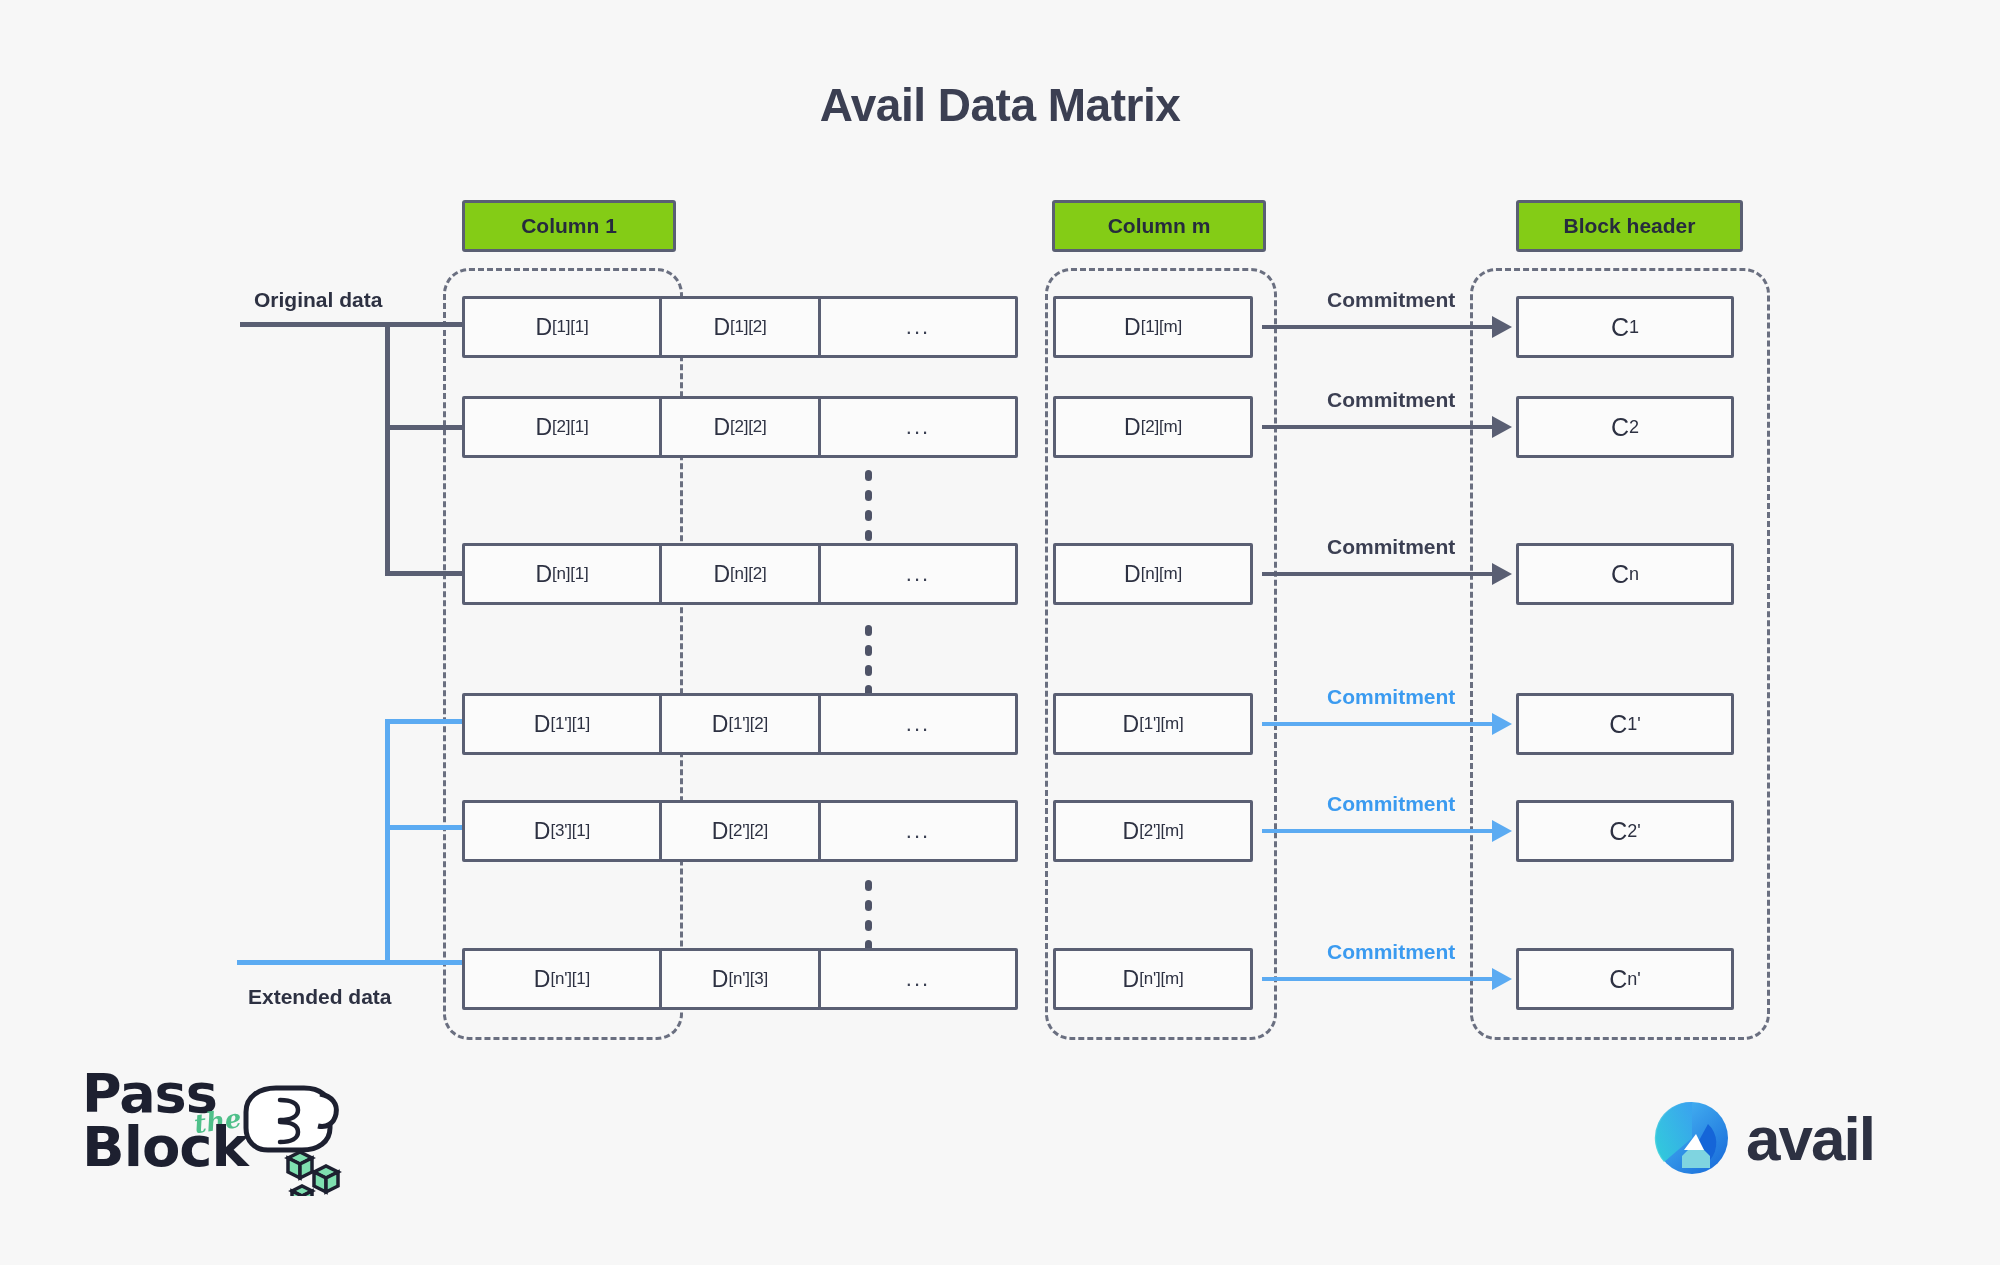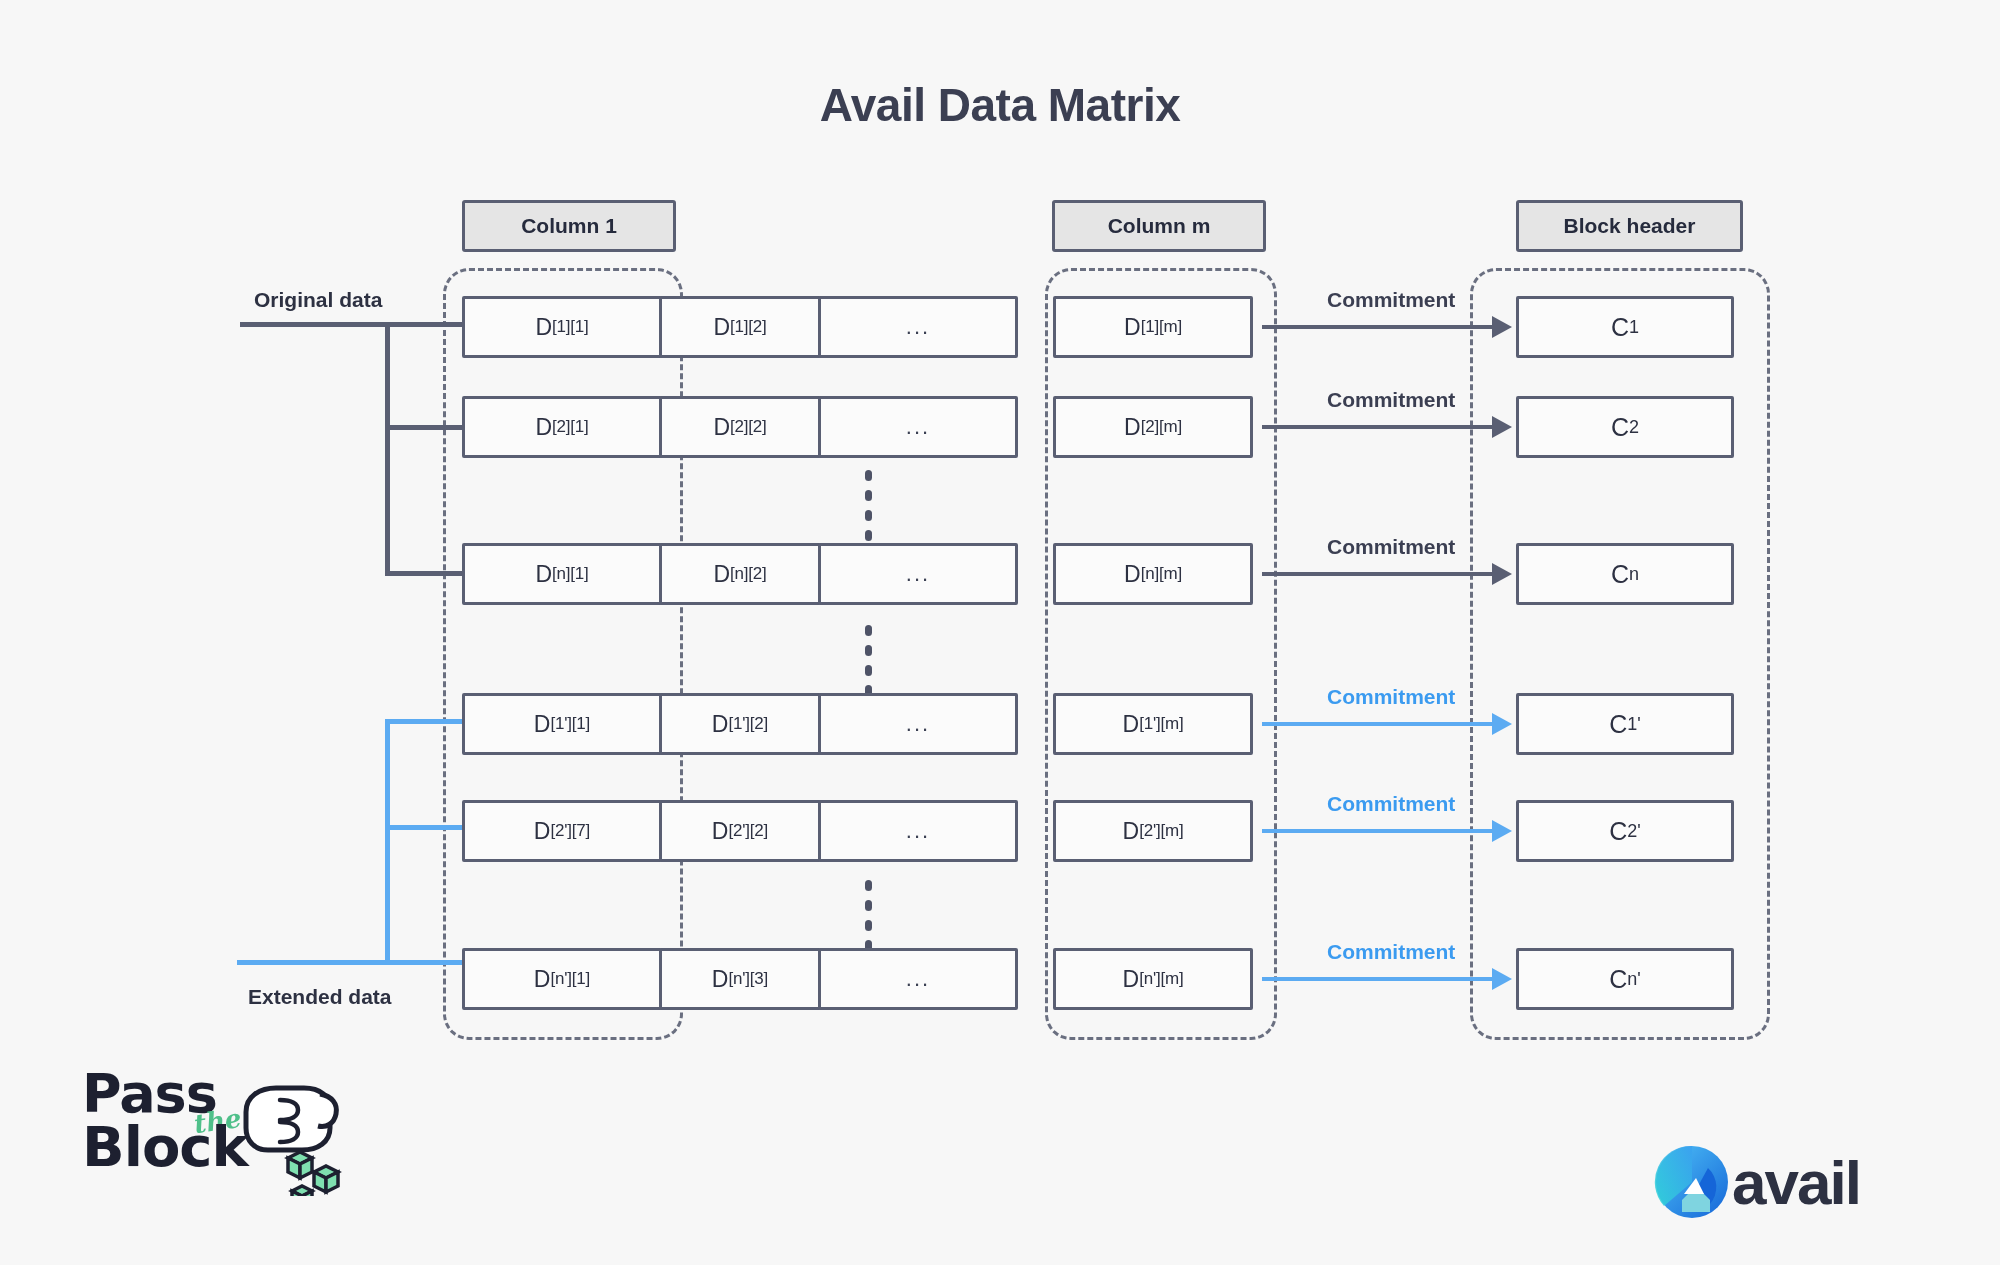--- a/index.html
+++ b/index.html
@@ -15,21 +15,21 @@
   .title {
     position: absolute; top: 78px; left: 0; width: 2000px;
     text-align: center;
     font-size: 46px; font-weight: 700; letter-spacing: -0.5px;
     color: #3b3f52;
   }
 
   
   .chip {
     position: absolute; height: 52px;
-    background: #e5e5e5;
+    background: #84cc16;
     border: 3px solid #5a5f73;
     border-radius: 3px;
     display: flex; align-items: center; justify-content: center;
     font-size: 21px; font-weight: 600; color: #262b3d;
   }
   #chip-col1 { left: 462px; top: 200px; width: 214px; }
   #chip-colm { left: 1052px; top: 200px; width: 214px; }
   #chip-blockheader { left: 1516px; top: 200px; width: 227px; }
 
   
@@ -123,21 +123,21 @@
   #ptb-block { position: absolute; left: 0; top: 52px; font-size: 56px; }
   #ptb-the {
     position: absolute; left: 112px; top: 44px;
     font-family: "DejaVu Serif", serif;
     font-style: italic; font-weight: 700;
     font-size: 26px; color: #4fc08a;
     transform: rotate(-8deg);
   }
 
   
-  #avail { position: absolute; left: 1652px; top: 1142px; display: flex; align-items: center; }
+  #avail { position: absolute; left: 1652px; top: 1098px; display: flex; align-items: center; gap: 14px; }
   #avail-word {
     font-size: 62px; font-weight: 700; color: #2d3142;
     letter-spacing: -2px;
   }
 </style>
 </head>
 <body>
 
 <div id="stage">
 
@@ -268,21 +268,21 @@
   <div class="arrowline blue" style="left:1262px; top:722px; width:230px;"></div>
   <div class="arrowhead blue" style="left:1492px; top:713px;"></div>
   <div class="cbox" style="top:693px;">
       <span>C</span>
       <span class="sub">1'</span>
     </div>
 
   <div class="row" id="r2p" style="top:800px;">
     <div class="cell c1">
         <span>D</span>
-        <span class="sub">[2'][7]</span>
+        <span class="sub">[3'][1]</span>
       </div>
     <div class="cell c2">
         <span>D</span>
         <span class="sub">[2'][2]</span>
       </div>
     <div class="cell cdots">...</div>
     <div class="cell cm">
         <span>D</span>
         <span class="sub">[2'][m]</span>
       </div>

